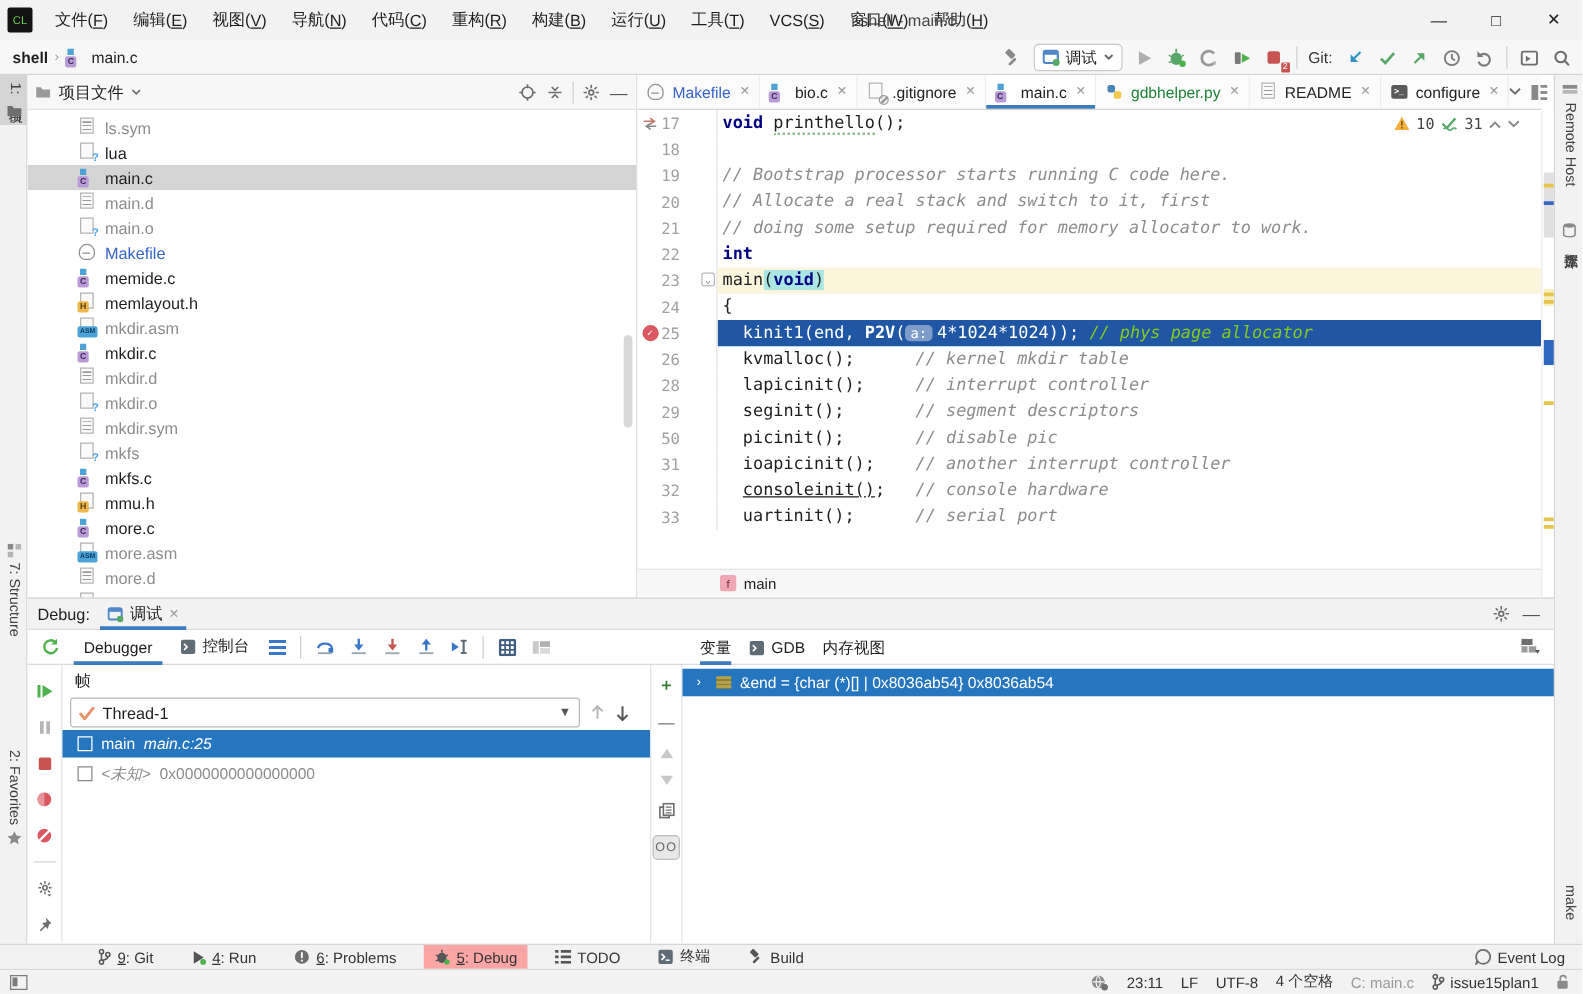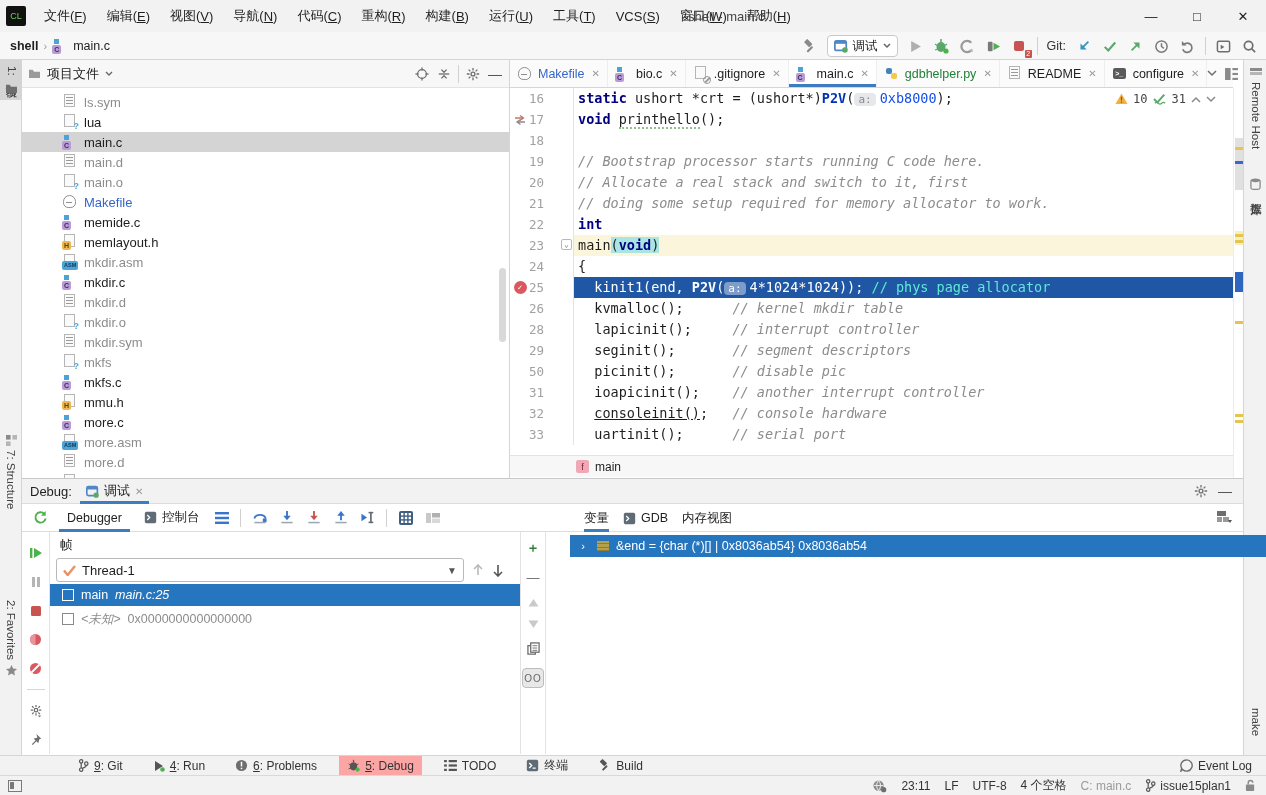--- a/index.html
+++ b/index.html
@@ -90,21 +90,21 @@
 .sk{color:#000080;font-weight:bold}
 .sn{color:#1750eb}
 .sc{color:#8c8c8c;font-style:italic}
 .sm{color:#0033b3;font-weight:bold}
 .su{text-decoration:underline}
 .ssq{border-bottom:2px dotted #93bf93}
 .hl{background:#a8e5e3}
 .khl{background:#a8e5e3;color:#000080;font-weight:bold}
 .wt{color:#fff}
 .wb{color:#fff;font-weight:bold}
-.wc{color:#5eead4;}
+.wc{color:#84cc16;font-style:italic}
 .chip{background:#e7e8ec;color:#8b8b8b;border-radius:4px;padding:0 4px;margin-right:4px;font-size:11px}
 .chipb{background:#7d9cc9;color:#fff;border-radius:4px;padding:0 4px;margin-right:4px;font-size:11px}
 .bp{width:13px;height:13px;border-radius:50%;background:#db5860;color:#fff;font-size:8px;display:flex;align-items:center;justify-content:center}
 #inspections{position:absolute;right:14px;top:3px;display:flex;align-items:center;gap:5px;font-size:12px;color:#444;background:rgba(255,255,255,.85);padding:1px 3px}
 #crumbbar{height:22px;border-top:1px solid #e3e3e3;background:#f7f7f7;display:flex;align-items:center;gap:6px;padding-left:66px;font-size:12px}
 #crumb-f{background:#f0a8b6;color:#7a2436;width:13px;height:13px;border-radius:2px;font-size:9px;display:flex;align-items:center;justify-content:center}
 #errorstripe{left:1233px;top:88px;width:10px;height:390px;background:#fff;border-left:1px solid #ececec}
 .mark{position:absolute;left:1px;width:8px}
 
 
@@ -129,21 +129,21 @@
 .frame-row.sel{background:#2675bf;color:#fff}
 .fr-ic{width:12px;height:12px;border:1.5px solid #8a8a8a;position:relative}
 .frame-row.sel .fr-ic{border-color:#fff}
 .fr-ic:after{content:"";position:absolute;left:-4px;top:-4px;width:8px;height:8px;border:1.5px solid inherit;border-color:inherit;border-right:none;border-bottom:none}
 .fr-loc{font-style:italic}
 .fr-gray{color:#8c8c8c;font-style:italic}
 .fr-graytxt{color:#8c8c8c}
 #watchbar{position:absolute;left:498px;top:0;width:26px;height:222px;border-left:1px solid #e3e3e3;border-right:1px solid #e3e3e3;display:flex;flex-direction:column;align-items:center;padding-top:8px;gap:13px;color:#666}
 .wb-btn{width:16px;height:16px;display:flex;align-items:center;justify-content:center;font-size:13px}
 .wb-toggle{border:1px solid #bdbdbd;background:#e8e8e8;border-radius:4px;width:22px;height:20px;font-size:10px;letter-spacing:1px}
-#vars{position:absolute;left:548px;top:-28px;width:697px;height:250px}
+#vars{position:absolute;left:524px;top:-28px;width:697px;height:250px}
 #vars-tabs{height:28px;display:flex;align-items:center;gap:14px;padding-left:14px;font-size:12.5px}
 .vtab{height:28px;display:flex;align-items:center;gap:5px;position:relative}
 .vtab.active:after{content:"";position:absolute;left:0;bottom:0;width:100%;height:3px;background:#3d7dbf}
 #var-row{margin-top:3px;height:22px;background:#2675bf;color:#fff;display:flex;align-items:center;gap:7px;padding-left:6px;font-size:12.5px}
 #var-row .vexp{font-size:11px;color:#fff;width:14px;text-align:center}
 .var-ic{width:12px;height:10px;background:repeating-linear-gradient(#b5a14c 0 2.5px,#8a7f35 2.5px 3.5px)}
  
 
 #bottombar{left:0;top:755px;width:1266px;height:20px;background:#f2f2f2;border-top:1px solid #d5d5d5;display:flex;align-items:center;font-size:12px;color:#333}
 .bb-item{display:flex;align-items:center;gap:5px;padding:0 8px;height:20px}
@@ -574,21 +574,20 @@
         <svg width="13" height="12" viewBox="0 0 14 13">
           <rect x="0" y="0" width="6" height="13" fill="#8a8a8a"></rect>
           <rect x="8" y="0" width="6" height="2.4" fill="#8a8a8a"></rect>
           <rect x="8" y="5.3" width="6" height="2.4" fill="#8a8a8a"></rect>
           <rect x="8" y="10.6" width="6" height="2.4" fill="#8a8a8a"></rect>
         </svg>
       </div>
     </div>
   <div id="codewrap">
     <div id="code">
-        <div class="cline"><div class="gut"><span class="num">16</span><span class="mark"></span></div><div class="codetxt"><span class="sk">static</span><span class=""> ushort *crt = (ushort*)</span><span class="sm">P2V</span><span class="">(</span><span class="chip">a:</span><span class="sn">0xb8000</span><span class="">);</span></div></div>
         <div class="cline"><div class="gut"><span class="num">17</span><span class="mark"><svg width="12" height="10" viewBox="0 0 12 10">
                 <path d="M1 3h8M6 0.5L9.5 3 6 5.5" fill="none" stroke="#c4776b" stroke-width="1.3"></path>
                 <path d="M11 7H3M6.5 9.5L3 7l3.5-2.5" fill="none" stroke="#8a8a8a" stroke-width="1.3"></path>
               </svg></span></div><div class="codetxt"><span class="sk">void</span><span class=""> </span><span class="ssq">printhello</span><span class="">();</span></div></div>
         <div class="cline"><div class="gut"><span class="num">18</span><span class="mark"></span></div><div class="codetxt"></div></div>
         <div class="cline"><div class="gut"><span class="num">19</span><span class="mark"></span></div><div class="codetxt"><span class="sc">// Bootstrap processor starts running C code here.</span></div></div>
         <div class="cline"><div class="gut"><span class="num">20</span><span class="mark"></span></div><div class="codetxt"><span class="sc">// Allocate a real stack and switch to it, first</span></div></div>
         <div class="cline"><div class="gut"><span class="num">21</span><span class="mark"></span></div><div class="codetxt"><span class="sc">// doing some setup required for memory allocator to work.</span></div></div>
         <div class="cline"><div class="gut"><span class="num">22</span><span class="mark"></span></div><div class="codetxt"><span class="sk">int</span></div></div>
         <div class="cline bg-cur"><div class="gut"><span class="num">23</span><span class="mark"></span><span class="fold">⌄</span></div><div class="codetxt"><span class="">main</span><span class="hl">(</span><span class="khl">void</span><span class="hl">)</span></div></div>

